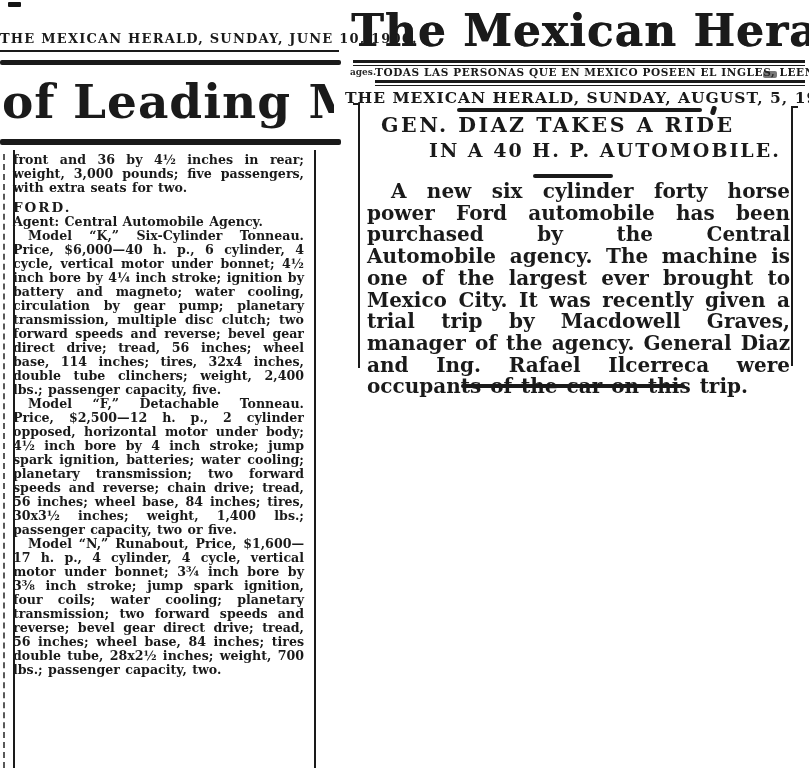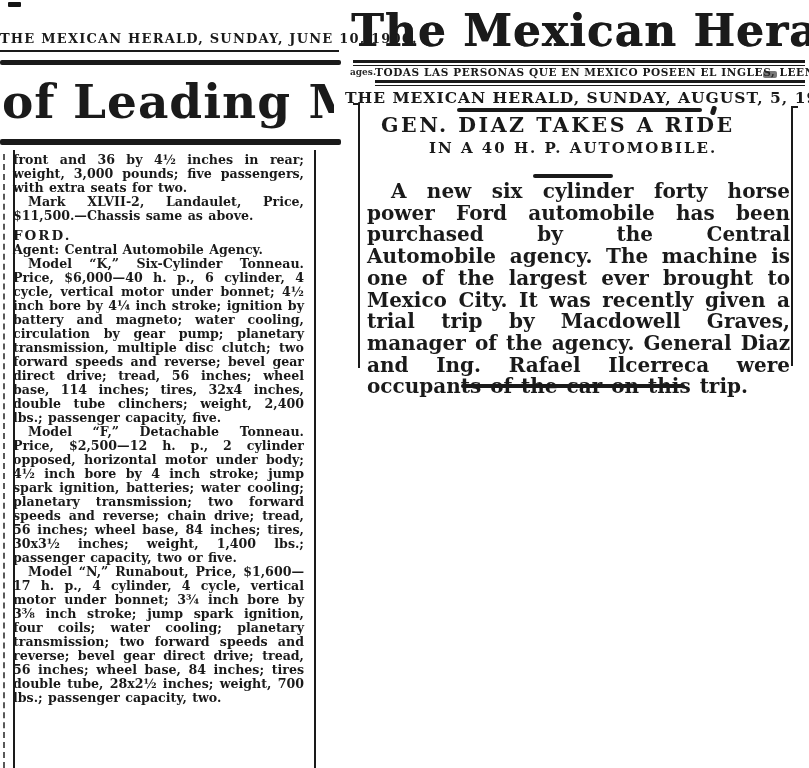--- a/index.html
+++ b/index.html
@@ -72,21 +72,21 @@
   .r-col-left::before { content:""; position:absolute; left:-5px; top:0; width:7px; height:2px; background:#1a1a1a; }
   .r-col-right { left:446px; top:106px; width:2px; height:260px; }
   .r-col-right::before { content:""; position:absolute; left:0; top:0; width:7px; height:2px; background:#1a1a1a; }
   .r-head-rule { left:112px; top:108px; width:245px; height:4px; border-radius:2px; }
   .r-head-mark { left:366px; top:106px; width:5px; height:9px; background:#1a1a1a; border-radius:2px; transform:rotate(18deg); }
   .r-headline1 {
     left:17px; top:113px; font-size:20.5px; font-weight:700;
     letter-spacing:2.5px; white-space:nowrap;margin-left:19px;
   }
   .r-headline2 {
-    left:84px; top:139px; font-size:15px; font-weight:700;
+    left:84px; top:139px; font-size:19px; font-weight:700;
     letter-spacing:2px; white-space:nowrap;
   }
   .r-dash-rule { left:188px; top:174px; width:80px; height:4px; border-radius:2px; }
   .r-body {
     left:22px; top:181px; width:423px;
     font-size:20px; font-weight:700; line-height:21.7px;
     text-align:justify; text-indent:24px; word-spacing:2px;
   }
   .r-bottom-rule { left:116px; top:384px; width:224px; height:4px; border-radius:2px; }
 </style>
@@ -106,21 +106,20 @@
 
   <div class="rule l-rule-thick2"></div>
 
   <div class="abs l-bodybox">
     <div class="l-border-dashed"></div>
     <div class="l-border-left"></div>
     <div class="l-border-right"></div>
 
     <div class="l-text">
       <p>front and 36 by 4½ inches in rear; weight, 3,000 pounds; five passengers, with extra seats for two.</p>
-      <p class="p-indent">Mark XLVII-2, Landaulet, Price, $11,500.—Chassis same as above.</p>
       <p class="l-ford">FORD.</p>
       <p>Agent: Central Automobile Agency.</p>
       <p class="p-indent">Model “K,” Six-Cylinder Tonneau. Price, $6,000—40 h. p., 6 cylinder, 4 cycle, vertical motor under bonnet; 4½ inch bore by 4¼ inch stroke; ignition by battery and magneto; water cooling, circulation by gear pump; planetary transmission, multiple disc clutch; two forward speeds and reverse; bevel gear direct drive; tread, 56 inches; wheel base, 114 inches; tires, 32x4 inches, double tube clinchers; weight, 2,400 lbs.; passenger capacity, five.</p>
       <p class="p-indent">Model “F,” Detachable Tonneau. Price, $2,500—12 h. p., 2 cylinder opposed, horizontal motor under body; 4½ inch bore by 4 inch stroke; jump spark ignition, batteries; water cooling; planetary transmission; two forward speeds and reverse; chain drive; tread, 56 inches; wheel base, 84 inches; tires, 30x3½ inches; weight, 1,400 lbs.; passenger capacity, two or five.</p>
       <p class="p-indent">Model “N,” Runabout, Price, $1,600—17 h. p., 4 cylinder, 4 cycle, vertical motor under bonnet; 3¾ inch bore by 3⅜ inch stroke; jump spark ignition, four coils; water cooling; planetary transmission; two forward speeds and reverse; bevel gear direct drive; tread, 56 inches; wheel base, 84 inches; tires double tube, 28x2½ inches; weight, 700 lbs.; passenger capacity, two.</p>
     </div>
   </div>
 </div>
 
 <div class="abs clip-right">

